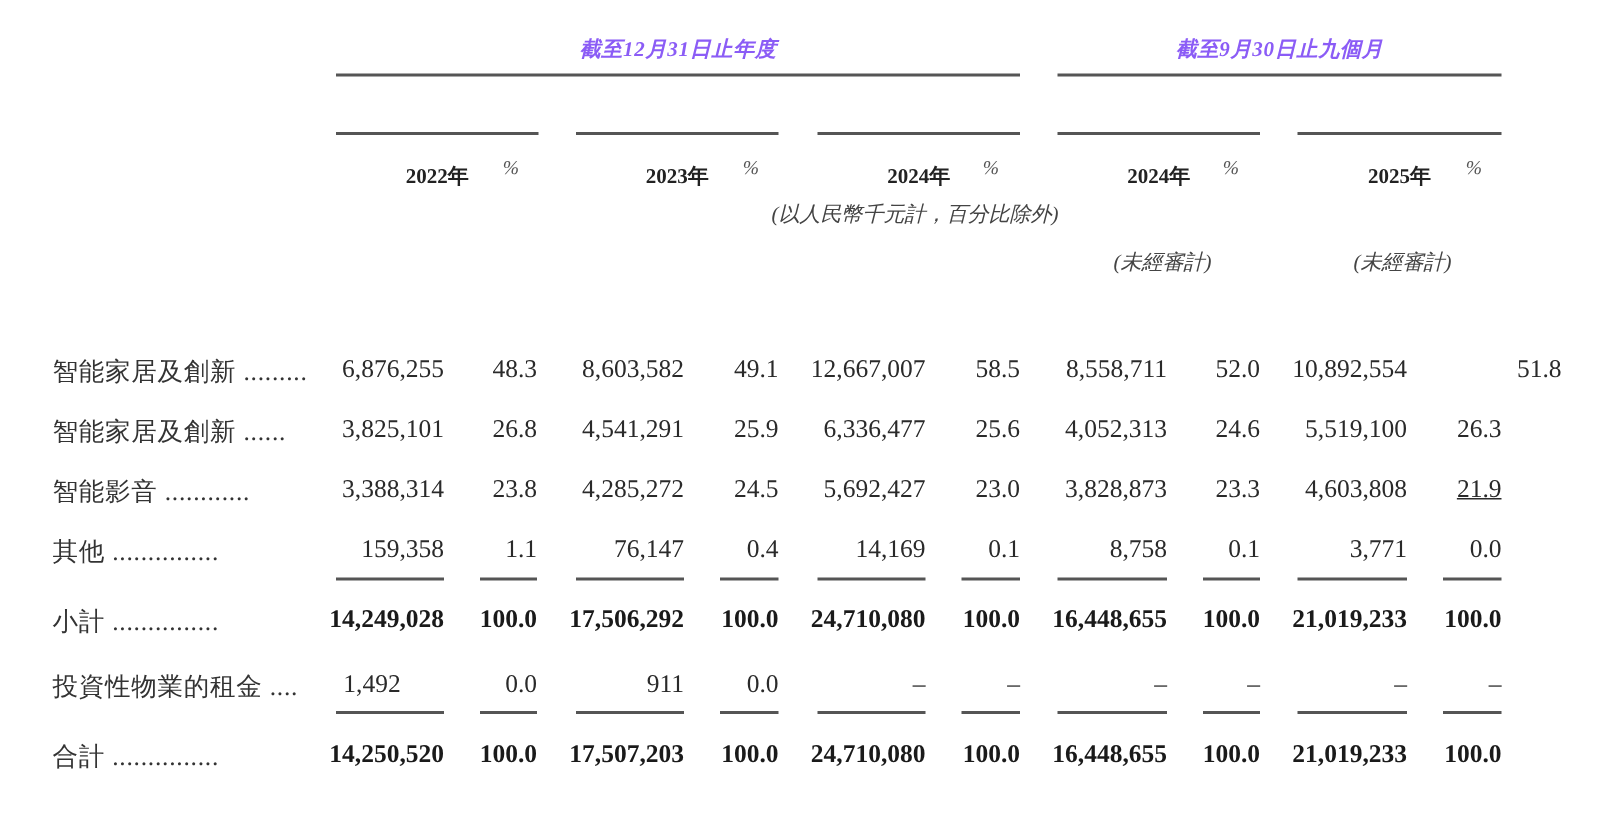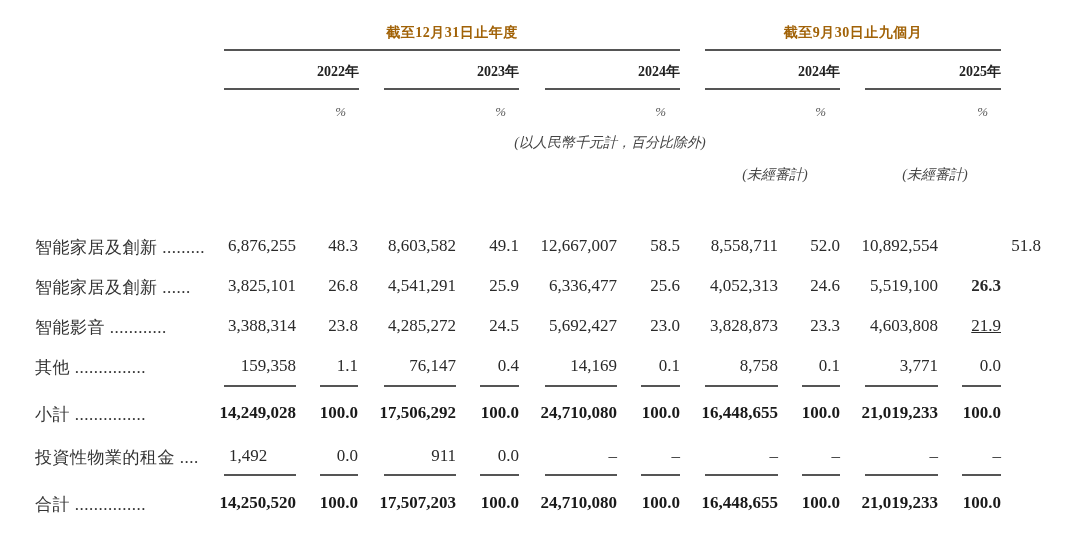--- a/index.html
+++ b/index.html
@@ -3,22 +3,22 @@
   <meta charset="utf-8">
   <style>
     html, body { margin: 0; padding: 0; background: #ffffff; }
     body {
       width: 1080px; height: 553px; position: relative; overflow: hidden;
       font-family: "Liberation Serif", "DejaVu Serif", serif;
       color: #2a2a2a;
     }
     .abs { position: absolute; }
     .hline { position: absolute; height: 1.5px; background: #555; }
-    .group-title { font-weight: bold; font-size: 14px; text-align: center; color: #a16207; letter-spacing: 0.5px; }
-    .year { font-weight: bold; font-size: 14px; text-align: right; color: #222; }
+    .group-title { font-weight: bold; font-size: 14px; text-align: center; color: #8b5cf6; letter-spacing: 0.5px; font-style: italic; }
+    .year { font-weight: bold; font-size: 14px; text-align: center; color: #222; margin-top: 46px; }
     .pct-h { font-style: italic; font-size: 13px; text-align: right; color: #555; }
     .note { font-style: italic; font-size: 14px; text-align: center; color: #444; }
     .label { font-size: 17px; color: #333; white-space: nowrap; letter-spacing: 0.5px; }
     .num { font-size: 17px; text-align: right; color: #2a2a2a; white-space: nowrap; }
     .bold { font-weight: bold; color: #1a1a1a; }
   </style>
 </head>
 <body>
 
 <div>
@@ -70,21 +70,21 @@
   <div class="abs label" style="left:35px; top:276px;">智能家居及創新 ......</div>
   <div class="abs num" style="left:200px; top:276px; width:96px;">3,825,101</div>
   <div class="abs num" style="left:310px; top:276px; width:48px;">26.8</div>
   <div class="abs num" style="left:360px; top:276px; width:96px;">4,541,291</div>
   <div class="abs num" style="left:470px; top:276px; width:49px;">25.9</div>
   <div class="abs num" style="left:510px; top:276px; width:107px;">6,336,477</div>
   <div class="abs num" style="left:630px; top:276px; width:50px;">25.6</div>
   <div class="abs num" style="left:680px; top:276px; width:98px;">4,052,313</div>
   <div class="abs num" style="left:790px; top:276px; width:50px;">24.6</div>
   <div class="abs num" style="left:830px; top:276px; width:108px;">5,519,100</div>
-  <div class="abs num" style="left:950px; top:276px; width:51px;font-weight:bold;">26.3</div>
+  <div class="abs num" style="left:950px; top:276px; width:51px;">26.3</div>
 
   <div class="abs label" style="left:35px; top:316px;">智能影音 ............</div>
   <div class="abs num" style="left:200px; top:316px; width:96px;">3,388,314</div>
   <div class="abs num" style="left:310px; top:316px; width:48px;">23.8</div>
   <div class="abs num" style="left:360px; top:316px; width:96px;">4,285,272</div>
   <div class="abs num" style="left:470px; top:316px; width:49px;">24.5</div>
   <div class="abs num" style="left:510px; top:316px; width:107px;">5,692,427</div>
   <div class="abs num" style="left:630px; top:316px; width:50px;">23.0</div>
   <div class="abs num" style="left:680px; top:316px; width:98px;">3,828,873</div>
   <div class="abs num" style="left:790px; top:316px; width:50px;">23.3</div>

